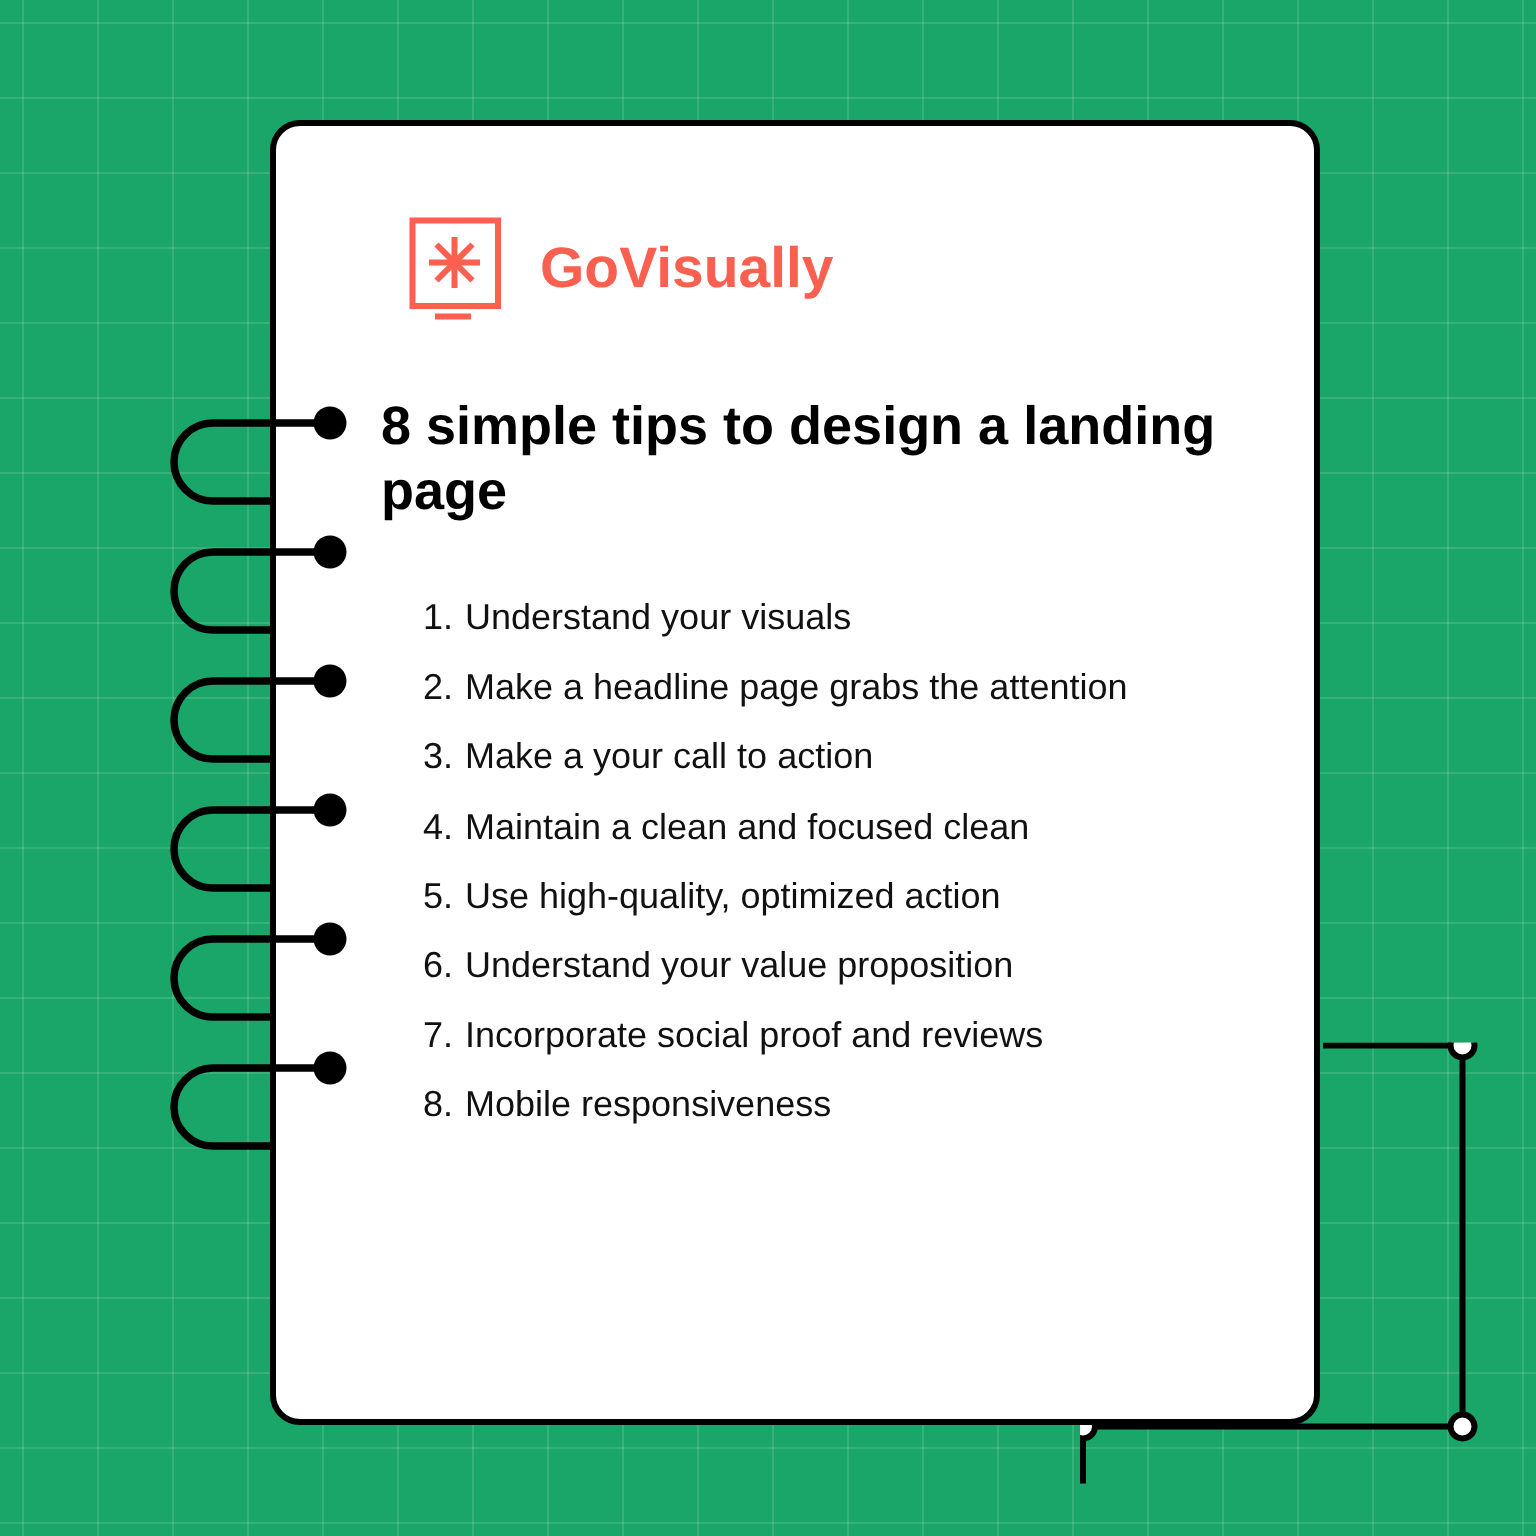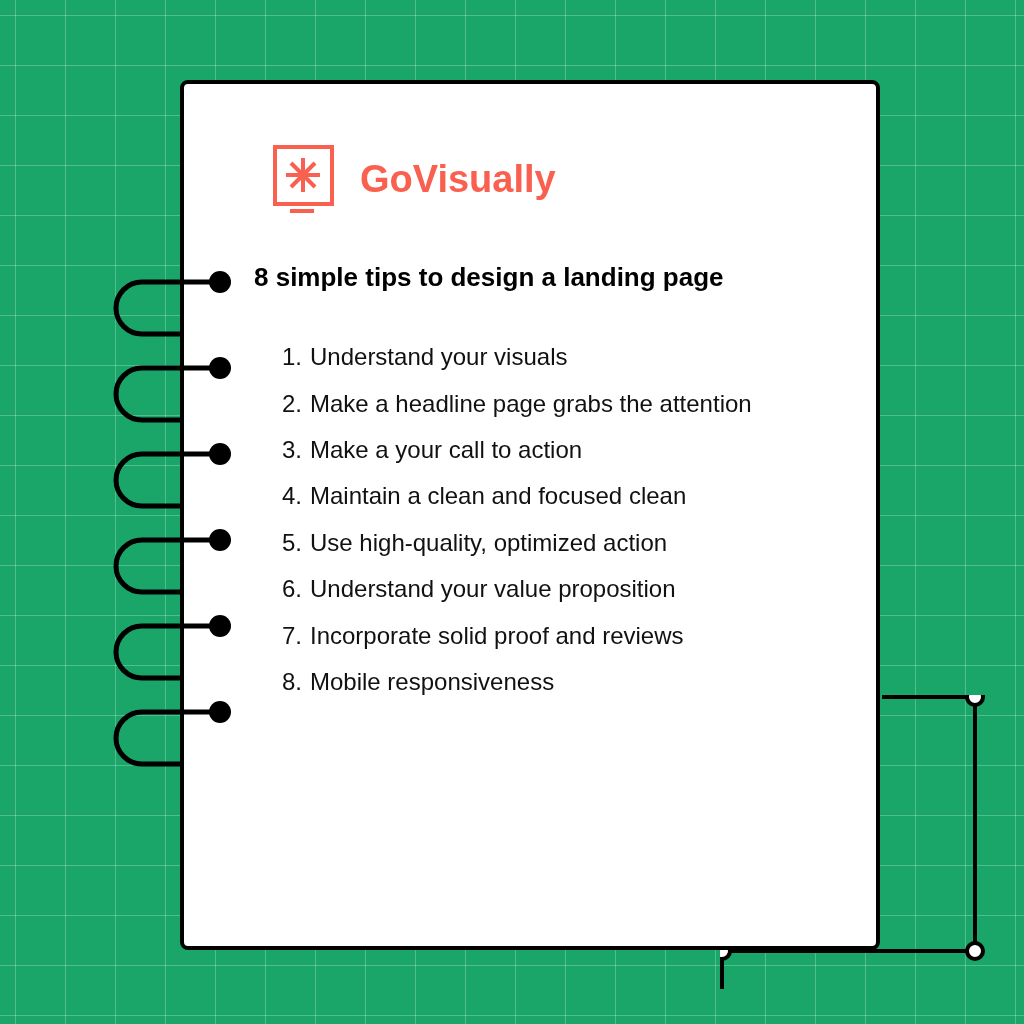--- a/index.html
+++ b/index.html
@@ -21,41 +21,41 @@
     background-position: 15px 15px;
   }
   .notepad {
     position: absolute;
     left: 180px;
     top: 80px;
     width: 700px;
     height: 870px;
     background: #fff;
     border: 4px solid #000;
-    border-radius: 8px;
+    border-radius: 20px;
     padding: 60px 60px 40px 70px;
   }
   .logo-row {
     display: flex;
     align-items: center;
     gap: 18px;
     margin-bottom: 48px;
     margin-left: 18px;
   }
   .logo-mark {
     width: 70px;
     height: 70px;
   }
   .logo-text {
     font-size: 38px;
     font-weight: 700;
     color: #f9604f;
   }
   .title {
-    font-size: 26px;
+    font-size: 36px;
     font-weight: 800;
     color: #000;
     line-height: 1.2;
     margin-bottom: 48px;
   }
   .tips-list {
     padding-left: 20px;
   }
   .tip {
     display: flex;
@@ -133,21 +133,21 @@
     <div class="tip">
         <span class="tip-num">5.</span>
         <span class="tip-text">Use high-quality, optimized action</span>
       </div>
     <div class="tip">
         <span class="tip-num">6.</span>
         <span class="tip-text">Understand your value proposition</span>
       </div>
     <div class="tip">
         <span class="tip-num">7.</span>
-        <span class="tip-text">Incorporate solid proof and reviews</span>
+        <span class="tip-text">Incorporate social proof and reviews</span>
       </div>
     <div class="tip">
         <span class="tip-num">8.</span>
         <span class="tip-text">Mobile responsiveness</span>
       </div>
   </div>
 </div>
 
 <svg class="spiral" width="140" height="560">
   <g fill="none" stroke="#000" stroke-width="5">

